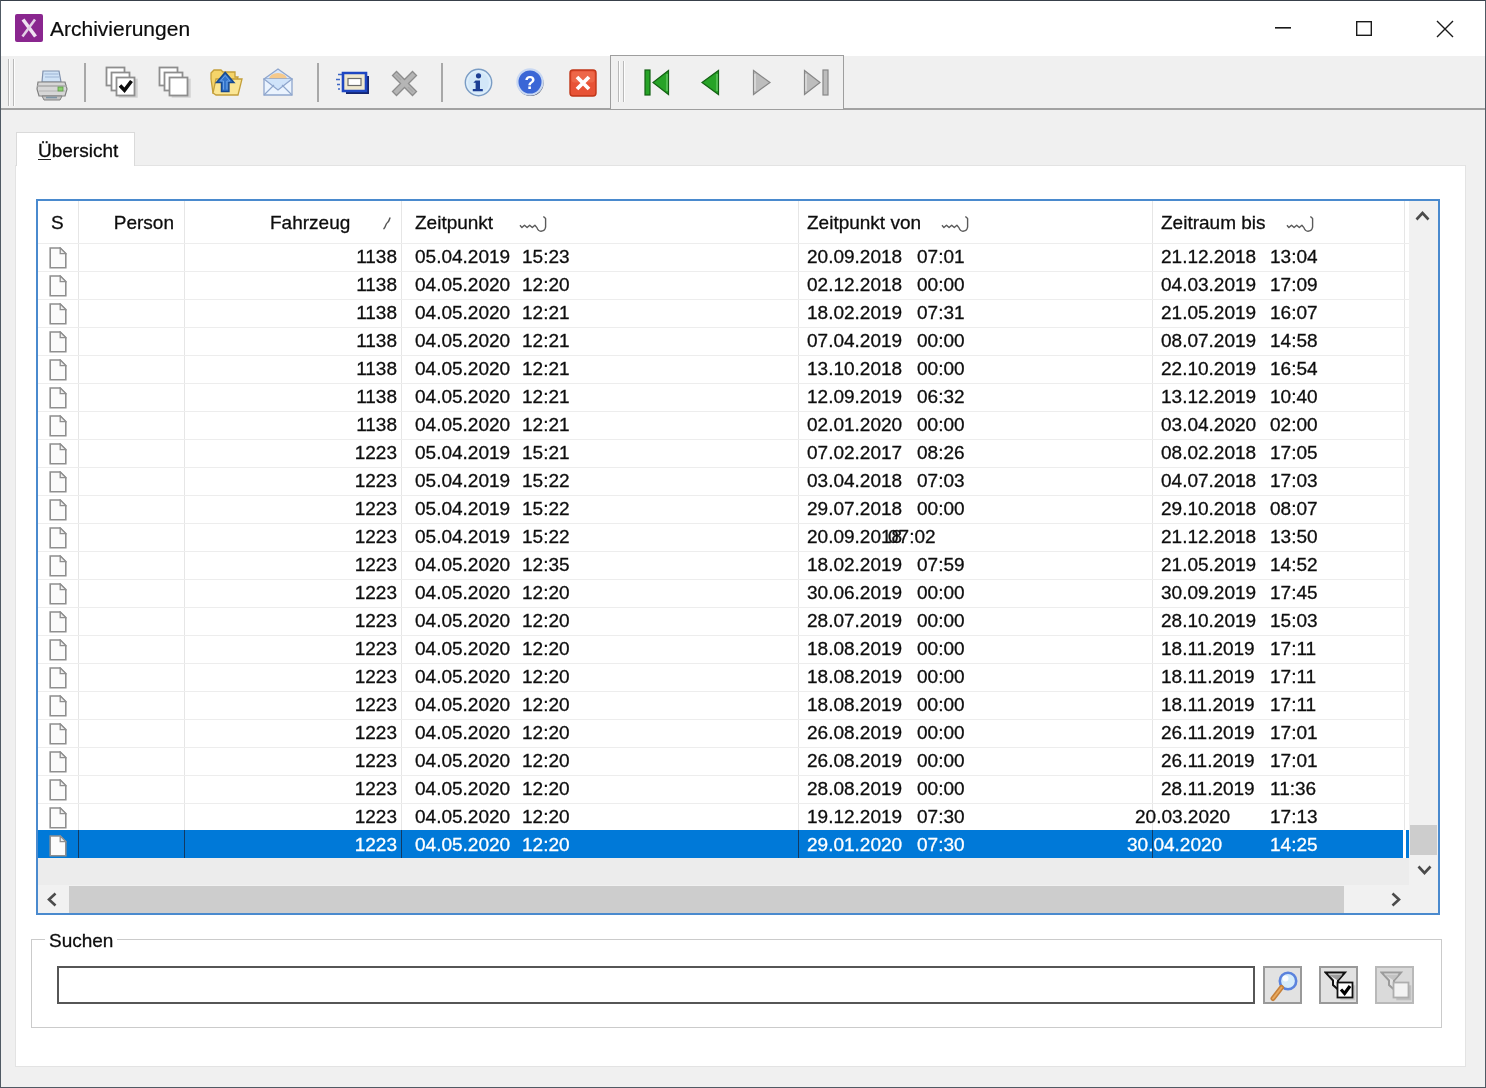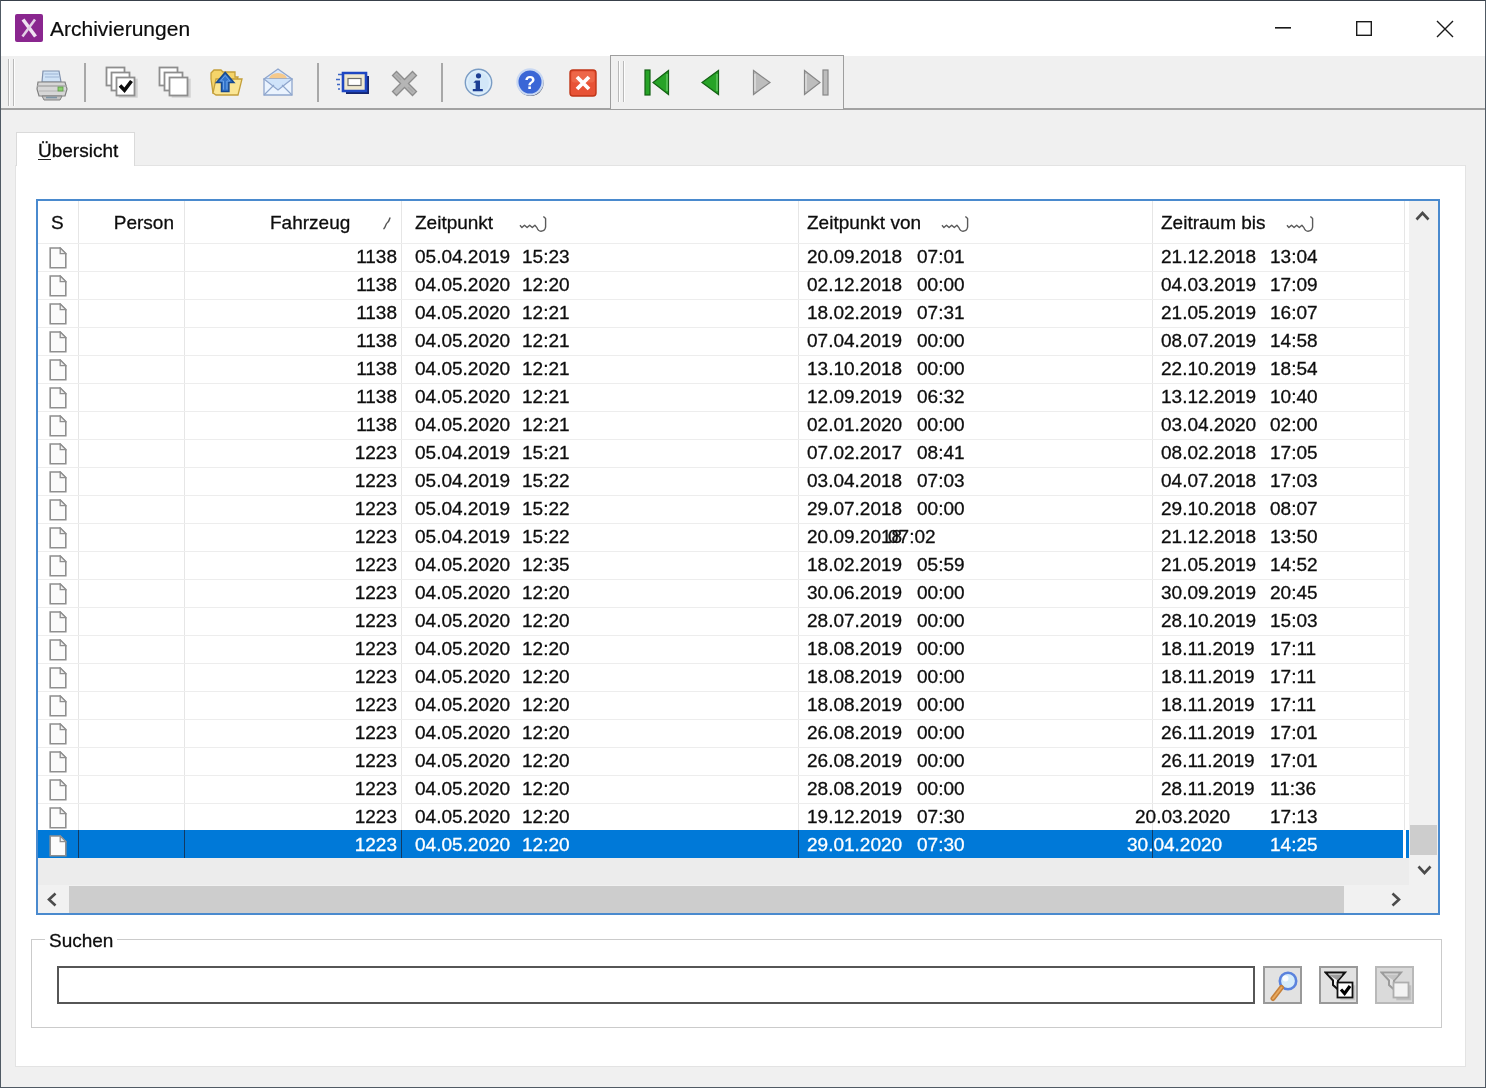--- a/index.html
+++ b/index.html
@@ -264,21 +264,21 @@
       <svg width="18" height="22" viewBox="0 0 18 22" style="position:absolute;left:11px;top:5px">
 <path d="M1.2 1 h10 l5.6 5.6 v14.2 h-15.6 z" fill="#fbfbfb" stroke="#8f8f8f" stroke-width="1.6"></path>
 <path d="M11.2 1 v5.6 h5.6 z" fill="#eeeeee" stroke="#8f8f8f" stroke-width="1.3"></path>
 </svg>
       <span class="fz">1138</span>
       <span class="c" style="left:377px">04.05.2020</span>
       <span class="c" style="left:484px">12:21</span>
       <span class="c" style="left:769px">13.10.2018</span>
       <span class="c" style="left:879px">00:00</span>
       <span class="c" style="left:1123px">22.10.2019</span>
-      <span class="c" style="left:1232px">18:54</span>
+      <span class="c" style="left:1232px">16:54</span>
     </div>
 <div class="row" style="top:181px">
       <svg width="18" height="22" viewBox="0 0 18 22" style="position:absolute;left:11px;top:5px">
 <path d="M1.2 1 h10 l5.6 5.6 v14.2 h-15.6 z" fill="#fbfbfb" stroke="#8f8f8f" stroke-width="1.6"></path>
 <path d="M11.2 1 v5.6 h5.6 z" fill="#eeeeee" stroke="#8f8f8f" stroke-width="1.3"></path>
 </svg>
       <span class="fz">1138</span>
       <span class="c" style="left:377px">04.05.2020</span>
       <span class="c" style="left:484px">12:21</span>
       <span class="c" style="left:769px">12.09.2019</span>
@@ -301,21 +301,21 @@
     </div>
 <div class="row" style="top:237px">
       <svg width="18" height="22" viewBox="0 0 18 22" style="position:absolute;left:11px;top:5px">
 <path d="M1.2 1 h10 l5.6 5.6 v14.2 h-15.6 z" fill="#fbfbfb" stroke="#8f8f8f" stroke-width="1.6"></path>
 <path d="M11.2 1 v5.6 h5.6 z" fill="#eeeeee" stroke="#8f8f8f" stroke-width="1.3"></path>
 </svg>
       <span class="fz">1223</span>
       <span class="c" style="left:377px">05.04.2019</span>
       <span class="c" style="left:484px">15:21</span>
       <span class="c" style="left:769px">07.02.2017</span>
-      <span class="c" style="left:879px">08:41</span>
+      <span class="c" style="left:879px">08:26</span>
       <span class="c" style="left:1123px">08.02.2018</span>
       <span class="c" style="left:1232px">17:05</span>
     </div>
 <div class="row" style="top:265px">
       <svg width="18" height="22" viewBox="0 0 18 22" style="position:absolute;left:11px;top:5px">
 <path d="M1.2 1 h10 l5.6 5.6 v14.2 h-15.6 z" fill="#fbfbfb" stroke="#8f8f8f" stroke-width="1.6"></path>
 <path d="M11.2 1 v5.6 h5.6 z" fill="#eeeeee" stroke="#8f8f8f" stroke-width="1.3"></path>
 </svg>
       <span class="fz">1223</span>
       <span class="c" style="left:377px">05.04.2019</span>
@@ -353,36 +353,36 @@
     </div>
 <div class="row" style="top:349px">
       <svg width="18" height="22" viewBox="0 0 18 22" style="position:absolute;left:11px;top:5px">
 <path d="M1.2 1 h10 l5.6 5.6 v14.2 h-15.6 z" fill="#fbfbfb" stroke="#8f8f8f" stroke-width="1.6"></path>
 <path d="M11.2 1 v5.6 h5.6 z" fill="#eeeeee" stroke="#8f8f8f" stroke-width="1.3"></path>
 </svg>
       <span class="fz">1223</span>
       <span class="c" style="left:377px">04.05.2020</span>
       <span class="c" style="left:484px">12:35</span>
       <span class="c" style="left:769px">18.02.2019</span>
-      <span class="c" style="left:879px">05:59</span>
+      <span class="c" style="left:879px">07:59</span>
       <span class="c" style="left:1123px">21.05.2019</span>
       <span class="c" style="left:1232px">14:52</span>
     </div>
 <div class="row" style="top:377px">
       <svg width="18" height="22" viewBox="0 0 18 22" style="position:absolute;left:11px;top:5px">
 <path d="M1.2 1 h10 l5.6 5.6 v14.2 h-15.6 z" fill="#fbfbfb" stroke="#8f8f8f" stroke-width="1.6"></path>
 <path d="M11.2 1 v5.6 h5.6 z" fill="#eeeeee" stroke="#8f8f8f" stroke-width="1.3"></path>
 </svg>
       <span class="fz">1223</span>
       <span class="c" style="left:377px">04.05.2020</span>
       <span class="c" style="left:484px">12:20</span>
       <span class="c" style="left:769px">30.06.2019</span>
       <span class="c" style="left:879px">00:00</span>
       <span class="c" style="left:1123px">30.09.2019</span>
-      <span class="c" style="left:1232px">20:45</span>
+      <span class="c" style="left:1232px">17:45</span>
     </div>
 <div class="row" style="top:405px">
       <svg width="18" height="22" viewBox="0 0 18 22" style="position:absolute;left:11px;top:5px">
 <path d="M1.2 1 h10 l5.6 5.6 v14.2 h-15.6 z" fill="#fbfbfb" stroke="#8f8f8f" stroke-width="1.6"></path>
 <path d="M11.2 1 v5.6 h5.6 z" fill="#eeeeee" stroke="#8f8f8f" stroke-width="1.3"></path>
 </svg>
       <span class="fz">1223</span>
       <span class="c" style="left:377px">04.05.2020</span>
       <span class="c" style="left:484px">12:20</span>
       <span class="c" style="left:769px">28.07.2019</span>

